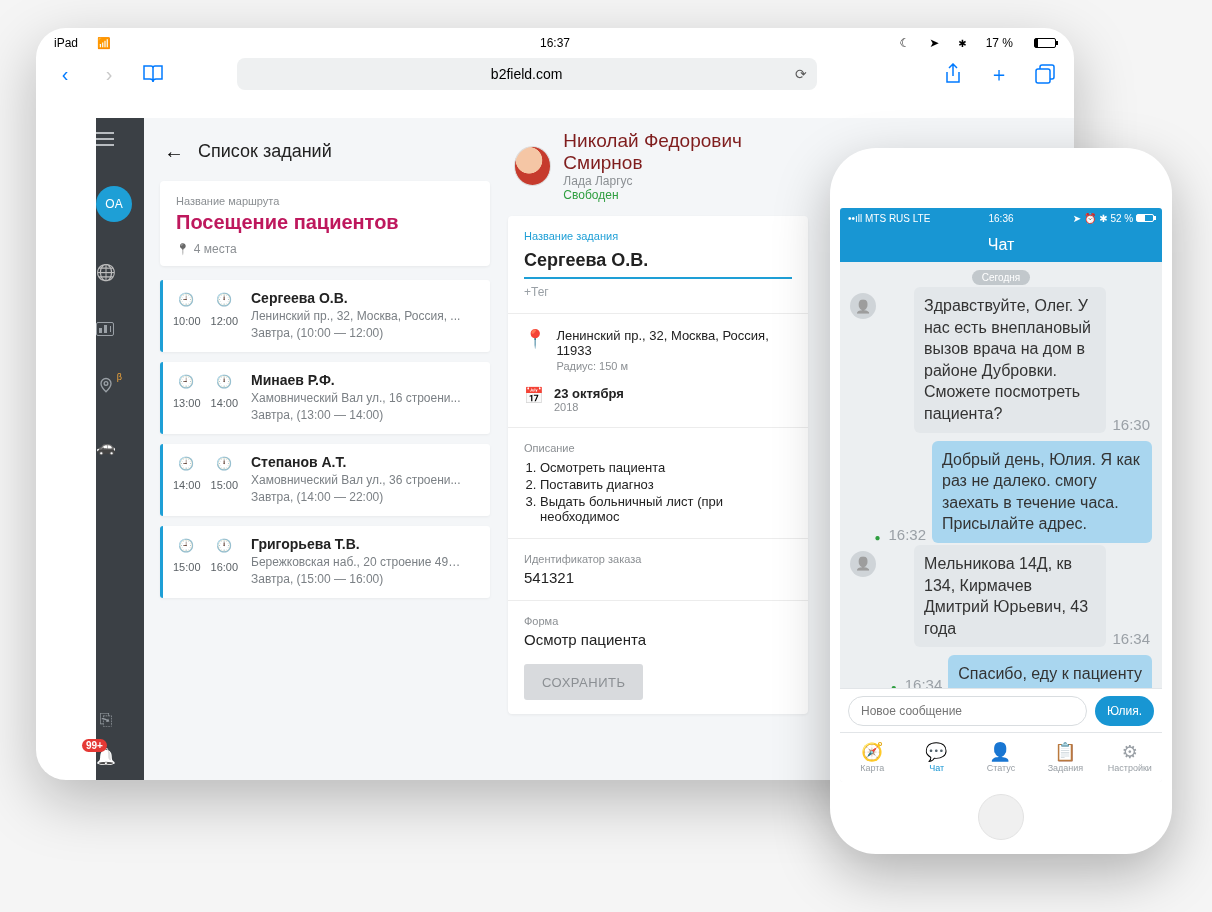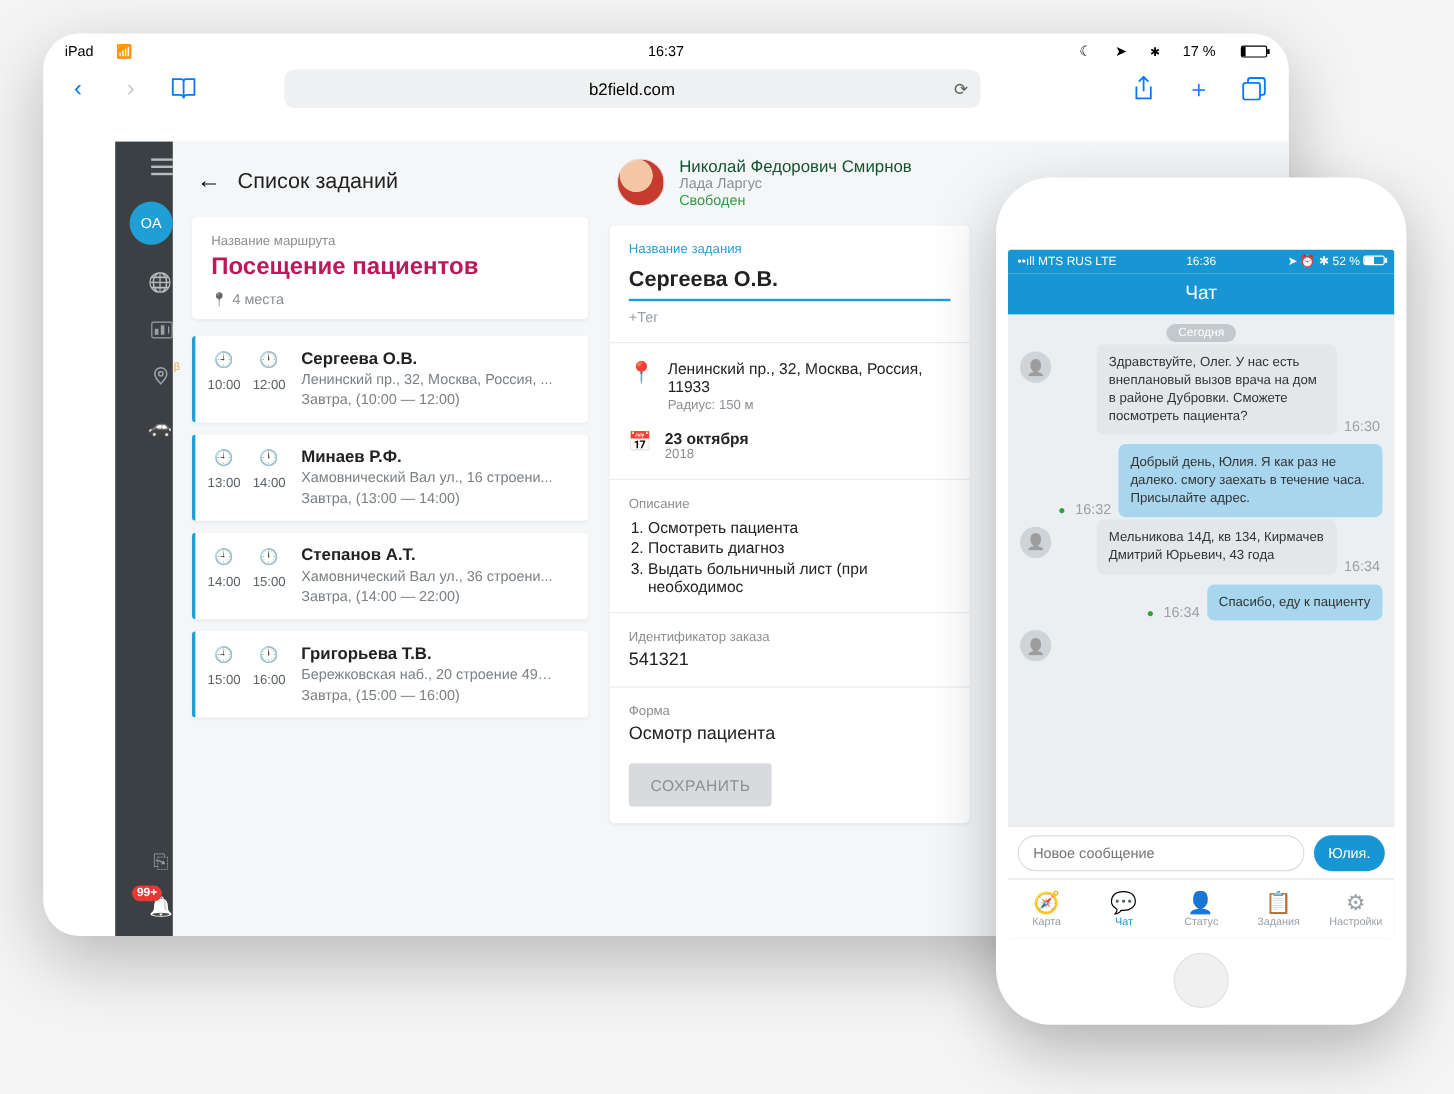--- a/index.html
+++ b/index.html
@@ -37,22 +37,22 @@
     flex: 0 1 580px; margin: 0 auto; height: 32px; background:#eef0f1; border-radius:8px;
     display:flex; align-items:center; justify-content:center; font-size:14px; color:#000;
     position:relative;
   }
   .sf-reload { position:absolute; right:10px; color:#5b5b5b; font-size:14px; }
   .sf-right { display:flex; gap:20px; margin-left:auto; }
 
   
   .app { position:absolute; top:90px; left:60px; right:0; bottom:0; background:#f4f6f8; display:flex; }
   .app-sidebar {
-    width:48px; background:#3b4045; display:flex; flex-direction:column; align-items:flex-end;
-    padding-top:14px; gap:22px; position:relative;
+    width:48px; background:#3b4045; display:flex; flex-direction:column; align-items:flex-start;
+    padding-top:14px; gap:40px; position:relative;
   }
   .burger { width:18px; height:14px; position:relative; }
   .burger::before, .burger::after, .burger i {
     content:""; position:absolute; left:0; right:0; height:2px; background:#b8bcc0;
   }
   .burger::before{top:0;} .burger i{top:6px;} .burger::after{top:12px;}
   .avatar-oa {
     width:36px;height:36px;border-radius:50%;background:#1e9fd6;color:#fff;
     display:flex;align-items:center;justify-content:center;font-size:12px;font-weight:500;
   }
@@ -99,21 +99,21 @@
   .vt { text-align:center; }
   .vt .ico{color:#b9bdc1;font-size:13px;display:block;margin-bottom:4px;}
   .vt .t{font-size:11px;color:#5b6166;}
   .visit-body .name{font-weight:600;font-size:14px;color:#222;}
   .visit-body .addr{font-size:12px;color:#7b8085;margin-top:3px;white-space:nowrap;overflow:hidden;text-overflow:ellipsis;max-width:210px;}
   .visit-body .when{font-size:12px;color:#7b8085;margin-top:3px;}
 
   
   .assignee{display:flex;gap:12px;align-items:center;margin:0 0 14px 6px;}
   .assignee .photo{width:40px;height:40px;border-radius:50%;background:radial-gradient(circle at 40% 35%, #f5c6a5 0 40%, #c63b2d 42% 100%);border:1px solid #ddd;}
-  .assignee .info .nm{font-size:14px;color:#14532d;}
+  .assignee .info .nm{font-size:19px;color:#7f1d1d;}
   .assignee .info .sub{font-size:12px;color:#8b8f93;}
   .assignee .info .st{font-size:12px;color:#2e9e3f;}
 
   .task-card{
     background:#fff;border-radius:4px;padding:14px 16px;box-shadow:0 1px 3px rgba(0,0,0,.06);
   }
   .task-name-input{
     border:none;border-bottom:2px solid #1e9fd6;font-size:18px;font-weight:600;color:#222;
     width:100%;padding:4px 0 6px;background:transparent;outline:none;
   }
@@ -143,25 +143,25 @@
   }
   .phone-screen{position:absolute;left:10px;right:10px;top:60px;bottom:72px;background:#eceff1;border-radius:3px;overflow:hidden;display:flex;flex-direction:column;}
   .ph-statusbar{height:20px;background:#1896d3;color:#fff;font-size:10px;display:flex;align-items:center;justify-content:space-between;padding:0 8px;}
   .ph-status-center{position:absolute;left:0;right:0;text-align:center;pointer-events:none;}
   .ph-header{height:34px;background:#1896d3;color:#fff;display:flex;align-items:center;justify-content:center;font-size:16px;font-weight:500;}
   .chat{flex:1;overflow:hidden;padding:8px 10px;display:flex;flex-direction:column;gap:8px;}
   .daychip{align-self:center;background:#c2c8cc;color:#fff;font-size:10px;padding:2px 10px;border-radius:10px;}
   .msg{display:flex;gap:6px;}
   .msg .av{width:26px;height:26px;border-radius:50%;background:#cfd4d8;display:flex;align-items:center;justify-content:center;color:#fff;font-size:12px;flex-shrink:0;}
   .msg .av::before{content:"👤";filter:grayscale(1) brightness(1.5);font-size:13px;}
-  .bubble{max-width:220px;padding:8px 10px;border-radius:6px;font-size:11px;line-height:1.35;color:#333;position:relative;}
+  .bubble{max-width:220px;padding:8px 10px;border-radius:6px;font-size:16px;line-height:1.35;color:#333;position:relative;}
   .msg.in .bubble{background:#e3e7ea;}
   .msg.out{justify-content:flex-end;}
   .msg.out .bubble{background:#a9d6ef;}
-  .ts{font-size:12px;color:#9aa0a6;align-self:flex-end;margin:0 2px;text-align:center;}
+  .ts{font-size:15px;color:#9aa0a6;align-self:flex-end;margin:0 2px;text-align:center;}
   .check{color:#2e9e3f;font-size:10px;margin-right:2px;}
   .msg-row{display:flex;align-items:flex-end;gap:4px;}
   .msg.in .msg-row{margin-left:32px;margin-top:-6px;}
   .msg.out .msg-row{justify-content:flex-end;}
 
   .composer{height:44px;background:#fff;border-top:1px solid #e2e5e8;display:flex;align-items:center;padding:0 8px;gap:8px;}
   .composer input{flex:1;height:30px;border:1px solid #d9dde0;border-radius:15px;padding:0 12px;font-size:12px;outline:none;}
   .sendbtn{height:30px;padding:0 12px;background:#1896d3;color:#fff;border:none;border-radius:15px;font-size:12px;}
 
   .ph-tabbar{height:50px;background:#fff;border-top:1px solid #e2e5e8;display:flex;}

